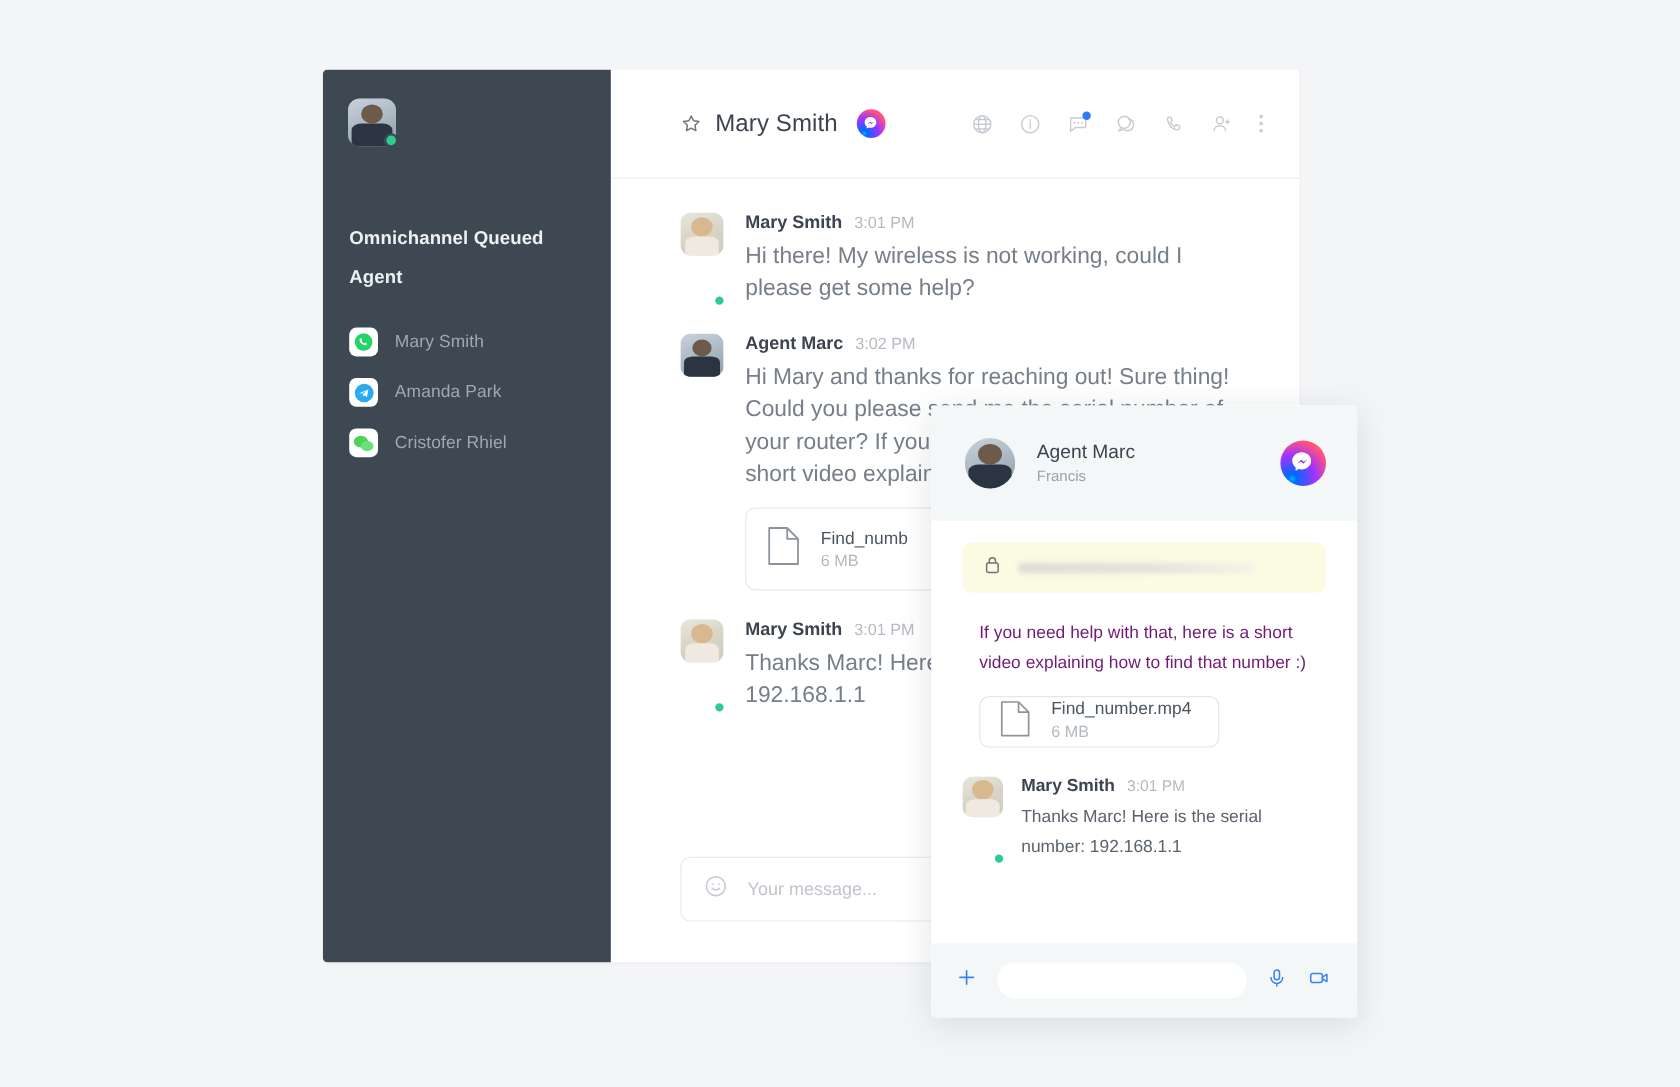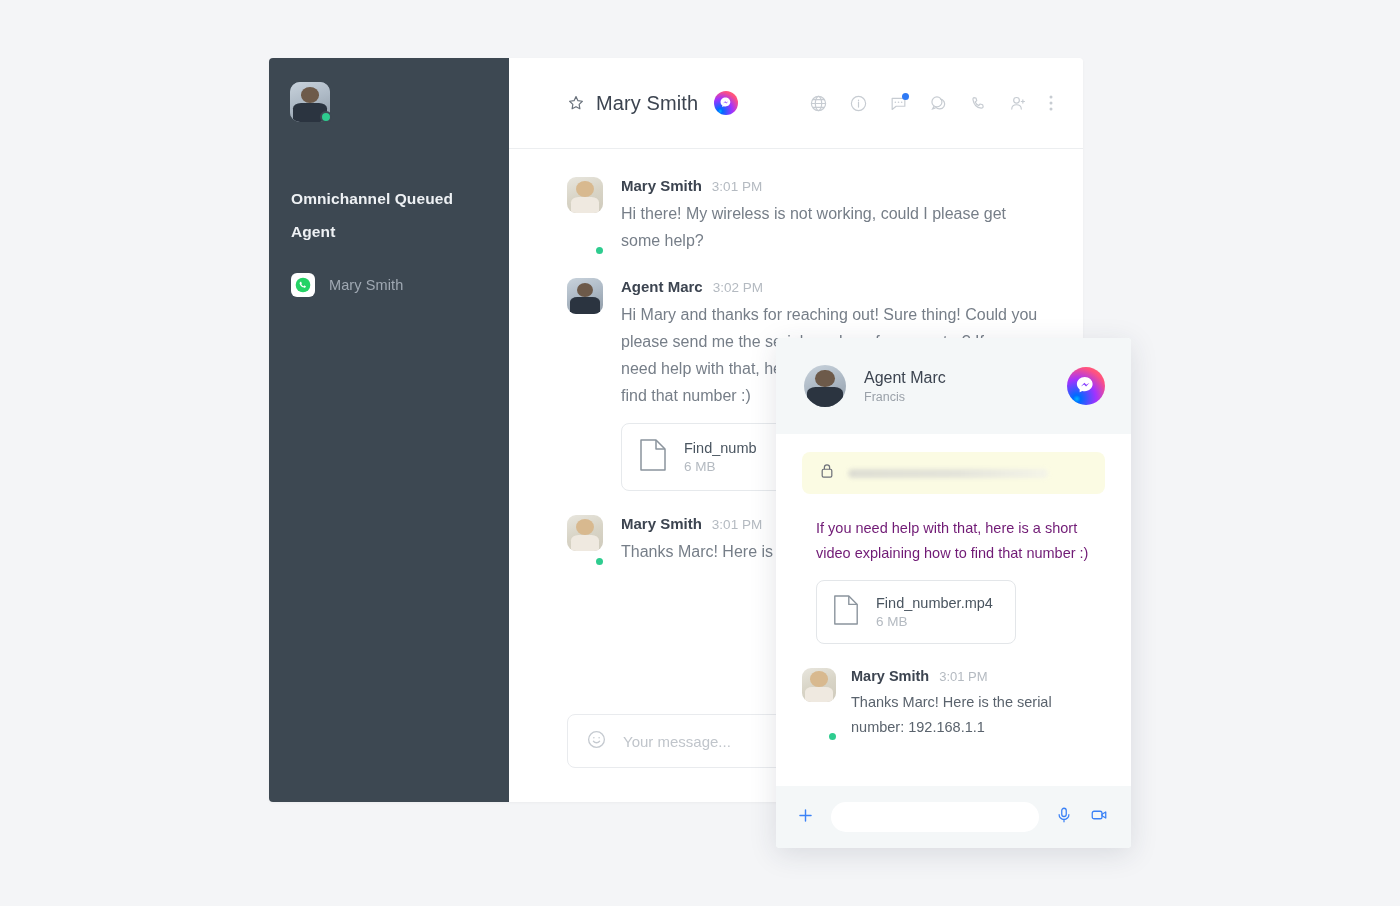--- a/index.html
+++ b/index.html
@@ -144,21 +144,21 @@
     width: 11px; height: 11px;
     border-radius: 50%;
     background: #2ecc8f;
     border: 2px solid #fff;
   }
   .msg-main { min-width: 0; }
   .msg-head { display: flex; align-items: baseline; gap: 10px; margin-bottom: 6px; }
   .msg-name { font-size: 15px; font-weight: bold; color: #3c4450; }
   .msg-time { font-size: 13.5px; color: #b4bac1; }
   .msg-text {
-    font-size: 16px;
+    font-size: 19px;
     line-height: 27px;
     color: #767e88;
     max-width: 420px;
   }
   .file-card {
     margin-top: 14px;
     width: 194px;
     border: 1px solid #e6e9ec;
     border-radius: 8px;
     padding: 14px 16px;
@@ -252,23 +252,22 @@
     font-size: 14.5px;
     line-height: 25px;
     color: #701a75;
     padding-left: 14px;
   }
   .ov-file {
     margin: 14px 0 0 14px;
     width: 200px;
     border: 1px solid #e3e6e9;
     border-radius: 8px;
-    padding: 13px 15px;
-    display: flex;
-    align-items: center;
+    padding: 2px 15px;
+    display: flex;
     gap: 16px;
     cursor: pointer;
   }
   .ov-msg { display: flex; gap: 15px; margin-top: 24px; }
   .ov-msg-avatar-wrap { position: relative; flex: 0 0 34px; }
   .ov-msg-avatar { width: 34px; height: 34px; border-radius: 9px; overflow: hidden; }
   .ov-msg-name { font-size: 14.5px; font-weight: bold; color: #3c4450; }
   .ov-msg-time { font-size: 13px; color: #b4bac1; }
   .ov-msg-text { font-size: 14.5px; line-height: 25px; color: #5a636d; }
   .ov-footer {
@@ -322,22 +321,40 @@
         <span class="sb-icon">
           <svg width="16" height="16" viewBox="0 0 24 24">
               <circle cx="12" cy="12" r="11" fill="#25D366"></circle>
               <path d="M8.6 7.2c-.3 0-.6.1-.9.4-.3.3-.8.8-.8 1.9s.8 2.2.9 2.4c.1.2 1.6 2.6 4 3.5 2 .8 2.4.6 2.8.6.4 0 1.3-.5 1.5-1.1.2-.5.2-1 .1-1.1-.1-.1-.2-.1-.5-.3-.3-.1-1.3-.6-1.5-.7-.2-.1-.3-.1-.5.1-.1.2-.5.7-.6.8-.1.1-.2.2-.4.1-.3-.1-1-.4-1.8-1.2-.7-.6-1.1-1.4-1.3-1.6-.1-.2 0-.3.1-.4l.3-.4c.1-.1.1-.2.2-.4 0-.1 0-.3 0-.4 0-.1-.5-1.2-.7-1.6-.1-.4-.3-.4-.4-.5z" fill="#fff"></path>
             </svg>
         </span>
         <span class="sb-label">Mary Smith</span>
       </div>
 
 
-
-
+      <div class="sb-item">
+        <span class="sb-icon">
+          <svg width="17" height="17" viewBox="0 0 24 24">
+              <circle cx="12" cy="12" r="11" fill="#2AABEE"></circle>
+              <path d="M6 12.2l11-4.3-1.8 8.9-3-2.2-1.5 1.4-.3-2.6 4.7-4.3-5.8 3.6z" fill="#fff"></path>
+            </svg>
+        </span>
+        <span class="sb-label">Amanda Park</span>
+      </div>
+
+
+      <div class="sb-item">
+        <span class="sb-icon">
+          <svg width="18" height="15" viewBox="0 0 24 20">
+            <ellipse cx="9" cy="8" rx="8" ry="6.5" fill="#4FD15A"></ellipse>
+            <ellipse cx="16" cy="13" rx="7" ry="5.6" fill="#6BE07A"></ellipse>
+          </svg>
+        </span>
+        <span class="sb-label">Cristofer Rhiel</span>
+      </div>
 
     </div>
   </aside>
 
   <section class="chat-panel">
 
     <header class="chat-header">
       <span class="star-icon">
         <svg width="18" height="18" viewBox="0 0 24 24" fill="none" stroke="#6b737d" stroke-width="1.6" stroke-linejoin="round">
           <path d="M12 3.5l2.6 5.4 5.9.8-4.3 4.1 1 5.9-5.2-2.8-5.2 2.8 1-5.9L3.5 9.7l5.9-.8z"></path>

